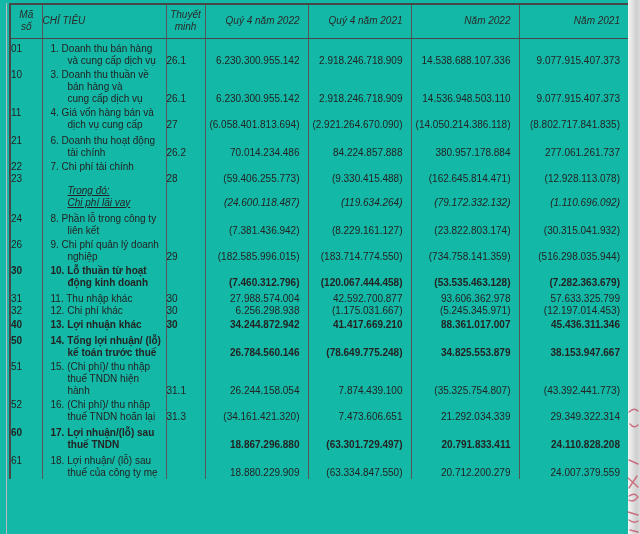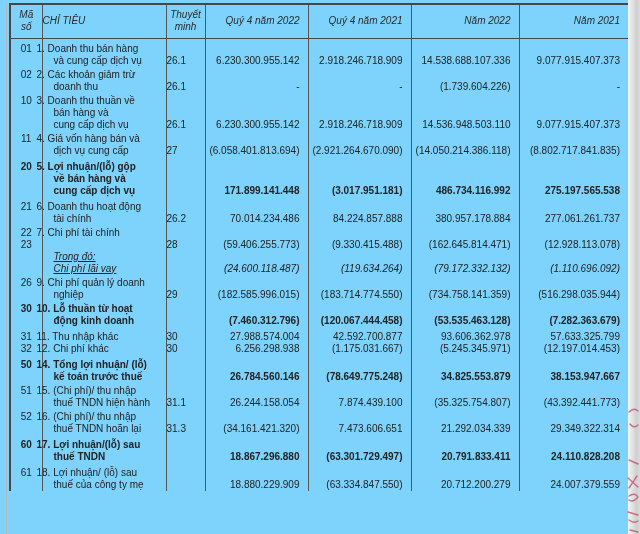--- a/index.html
+++ b/index.html
@@ -1,20 +1,20 @@
 <!DOCTYPE html>
 <html><head>
 <meta charset="utf-8">
 <style>
   * { margin:0; padding:0; box-sizing:border-box; }
   html,body { background:#ffffff; }
   .page {
     position:relative;
     width:640px; height:534px;
-    background:#7dd3fc;
+    background:#14b8a6;
     overflow:hidden;
     font-family:"Liberation Sans","DejaVu Sans",sans-serif;
     color:#232323;
   }
   
   .left-double-line {
     position:absolute; left:6px; top:3px; width:1px; height:531px;
     background:#b9b9b9;
   }
   table.fin {
@@ -38,25 +38,25 @@
     vertical-align:middle;
     white-space:pre-line;
     color:#2a2a2a;
   }
   th.h-code, th.h-note { text-align:center; }
   th.h-item { text-align:left; }
   th.h-num  { text-align:right; padding-right:8px;margin-left:12px; }
 
   tbody td { vertical-align:bottom; }
   td.c-code {
-    text-align:center; vertical-align:top; white-space:pre-line;margin-left:21px;
+    vertical-align:top; white-space:pre-line;margin-left:21px;
   }
   td.c-label {
     vertical-align:top;
-    padding-left:11px; padding-right:2px;
+    padding-left:25px; padding-right:2px;
     text-indent:-17px;
     white-space:pre-line;
   }
   td.c-note { text-align:left; }
   td.c-num  { text-align:right; padding-right:8px; white-space:pre-line; }
 
   tr.bold td { font-weight:bold; }
   tr.italic td { font-style:italic; }
   tr.italic td.c-label { text-indent:0;text-decoration:underline; }
 
@@ -106,61 +106,40 @@
       <td class="c-code">01</td>
       <td class="c-label">1. Doanh thu bán hàng
 và cung cấp dịch vụ</td>
       <td class="c-note">26.1</td>
       <td class="c-num">6.230.300.955.142</td>
       <td class="c-num">2.918.246.718.909</td>
       <td class="c-num">14.538.688.107.336</td>
       <td class="c-num">9.077.915.407.373</td>
     </tr>
         <tr class="normal g1">
-      <td class="c-code">02</td>
-      <td class="c-label">2. Các khoản giảm trừ
-doanh thu</td>
-      <td class="c-note">26.1</td>
-      <td class="c-num">-</td>
-      <td class="c-num">-</td>
-      <td class="c-num">(1.739.604.226)</td>
-      <td class="c-num">-</td>
-    </tr>
-        <tr class="normal g1">
       <td class="c-code">10</td>
       <td class="c-label">3. Doanh thu thuần về
 bán hàng và
 cung cấp dịch vụ</td>
       <td class="c-note">26.1</td>
       <td class="c-num">6.230.300.955.142</td>
       <td class="c-num">2.918.246.718.909</td>
       <td class="c-num">14.536.948.503.110</td>
       <td class="c-num">9.077.915.407.373</td>
     </tr>
         <tr class="normal g1">
       <td class="c-code">11</td>
       <td class="c-label">4. Giá vốn hàng bán và
 dịch vụ cung cấp</td>
       <td class="c-note">27</td>
       <td class="c-num">(6.058.401.813.694)</td>
       <td class="c-num">(2.921.264.670.090)</td>
       <td class="c-num">(14.050.214.386.118)</td>
       <td class="c-num">(8.802.717.841.835)</td>
     </tr>
-        <tr class="bold g2">
-      <td class="c-code">20</td>
-      <td class="c-label">5. Lợi nhuận/(lỗ) gộp
-về bán hàng và
-cung cấp dịch vụ</td>
-      <td class="c-note"></td>
-      <td class="c-num">171.899.141.448</td>
-      <td class="c-num">(3.017.951.181)</td>
-      <td class="c-num">486.734.116.992</td>
-      <td class="c-num">275.197.565.538</td>
-    </tr>
         <tr class="normal g2">
       <td class="c-code">21</td>
       <td class="c-label">6. Doanh thu hoạt động
 tài chính</td>
       <td class="c-note">26.2</td>
       <td class="c-num">70.014.234.486</td>
       <td class="c-num">84.224.857.888</td>
       <td class="c-num">380.957.178.884</td>
       <td class="c-num">277.061.261.737</td>
     </tr>
@@ -177,20 +156,30 @@
         <tr class="italic g0">
       <td class="c-code"></td>
       <td class="c-label">Trong đó:
 Chi phí lãi vay</td>
       <td class="c-note"></td>
       <td class="c-num">(24.600.118.487)</td>
       <td class="c-num">(119.634.264)</td>
       <td class="c-num">(79.172.332.132)</td>
       <td class="c-num">(1.110.696.092)</td>
     </tr>
+        <tr class="normal g2">
+      <td class="c-code">24</td>
+      <td class="c-label">8. Phần lỗ trong công ty
+liên kết</td>
+      <td class="c-note"></td>
+      <td class="c-num">(7.381.436.942)</td>
+      <td class="c-num">(8.229.161.127)</td>
+      <td class="c-num">(23.822.803.174)</td>
+      <td class="c-num">(30.315.041.932)</td>
+    </tr>
         <tr class="normal g1">
       <td class="c-code">26</td>
       <td class="c-label">9. Chi phí quản lý doanh
 nghiệp</td>
       <td class="c-note">29</td>
       <td class="c-num">(182.585.996.015)</td>
       <td class="c-num">(183.714.774.550)</td>
       <td class="c-num">(734.758.141.359)</td>
       <td class="c-num">(516.298.035.944)</td>
     </tr>
@@ -214,20 +203,29 @@
       <td class="c-num">57.633.325.799</td>
     </tr>
         <tr class="normal g0">
       <td class="c-code">32</td>
       <td class="c-label">12. Chi phí khác</td>
       <td class="c-note">30</td>
       <td class="c-num">6.256.298.938</td>
       <td class="c-num">(1.175.031.667)</td>
       <td class="c-num">(5.245.345.971)</td>
       <td class="c-num">(12.197.014.453)</td>
+    </tr>
+        <tr class="bold g1">
+      <td class="c-code">40</td>
+      <td class="c-label">13. Lợi nhuận khác</td>
+      <td class="c-note">30</td>
+      <td class="c-num">34.244.872.942</td>
+      <td class="c-num">41.417.669.210</td>
+      <td class="c-num">88.361.017.007</td>
+      <td class="c-num">45.436.311.346</td>
     </tr>
         <tr class="bold g2">
       <td class="c-code">50</td>
       <td class="c-label">14. Tổng lợi nhuận/ (lỗ)
 kế toán trước thuế</td>
       <td class="c-note"></td>
       <td class="c-num">26.784.560.146</td>
       <td class="c-num">(78.649.775.248)</td>
       <td class="c-num">34.825.553.879</td>
       <td class="c-num">38.153.947.667</td>

